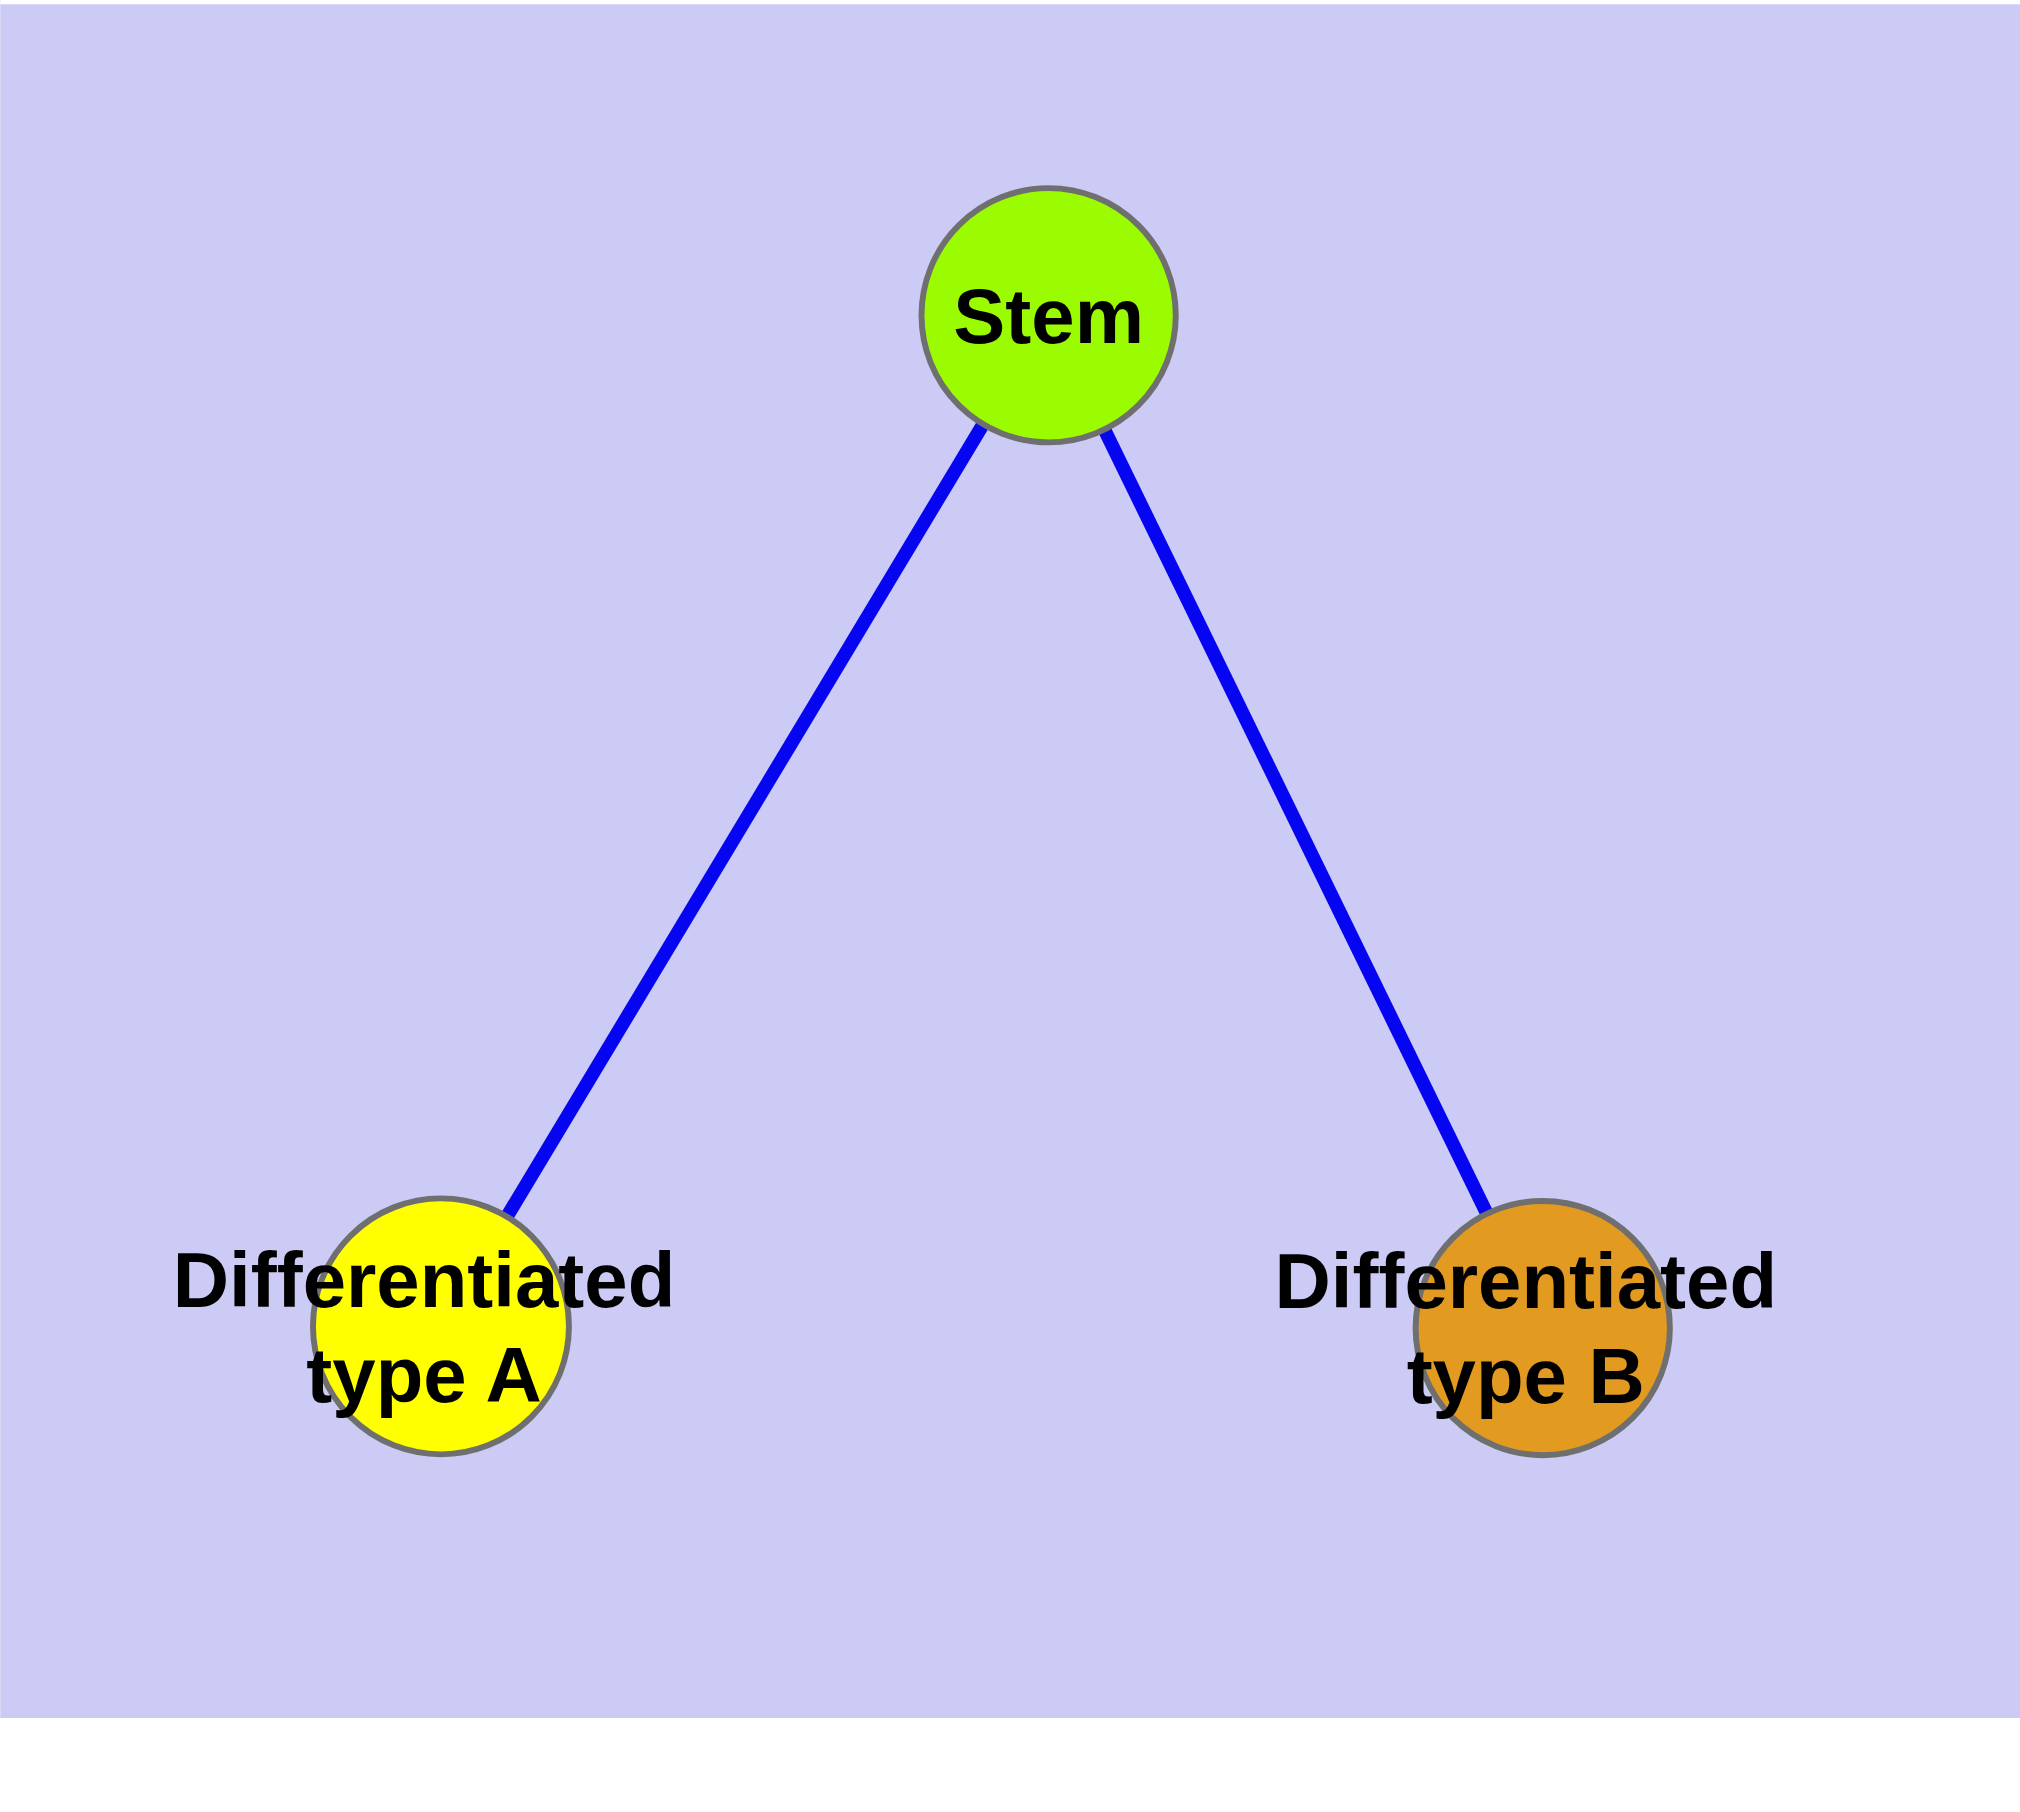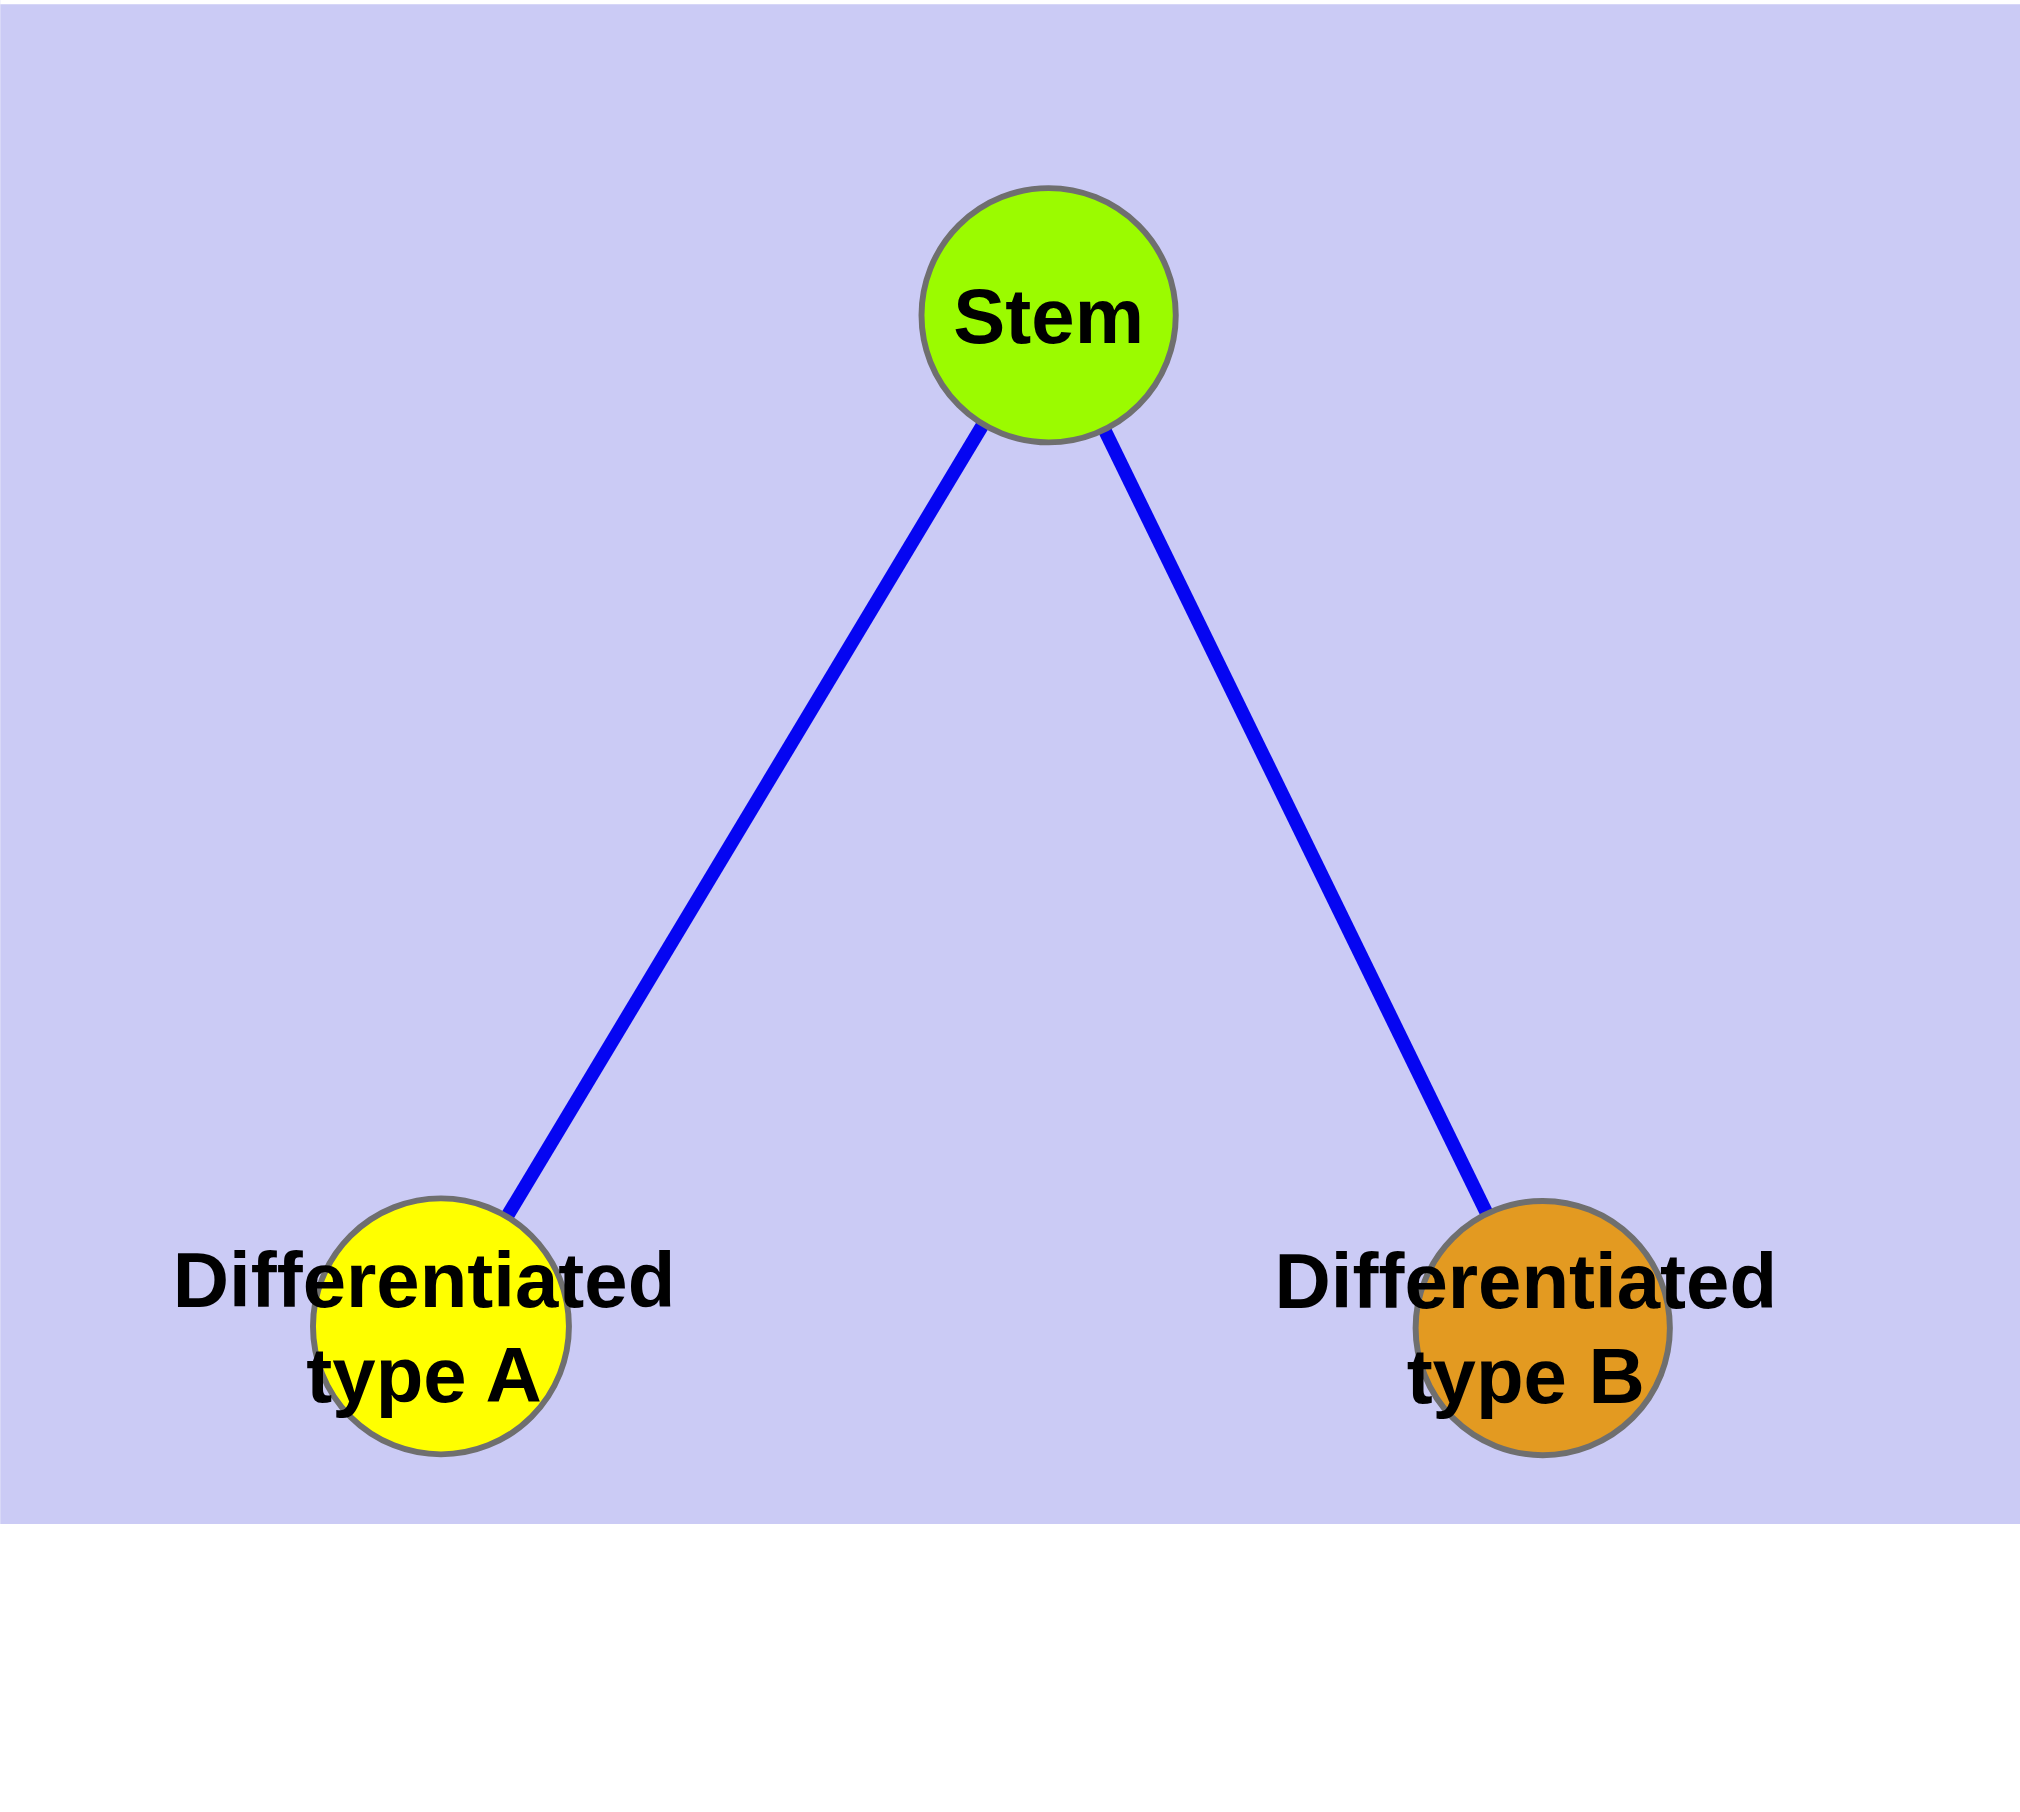--- a/index.html
+++ b/index.html
@@ -3,21 +3,21 @@
 <meta charset="utf-8">
 <style>
   html, body {
     margin: 0;
     padding: 0;
     background: #ffffff;
   }
   .stage {
     position: relative;
     width: 2021px;
-    height: 1524px;
+    height: 1718px;
     overflow: hidden;
     background: #ffffff;
     font-family: "Liberation Sans", sans-serif;
   }
   svg.graph {
     display: block;
     width: 2021px;
     height: 1812px;
   }
   .edge {

